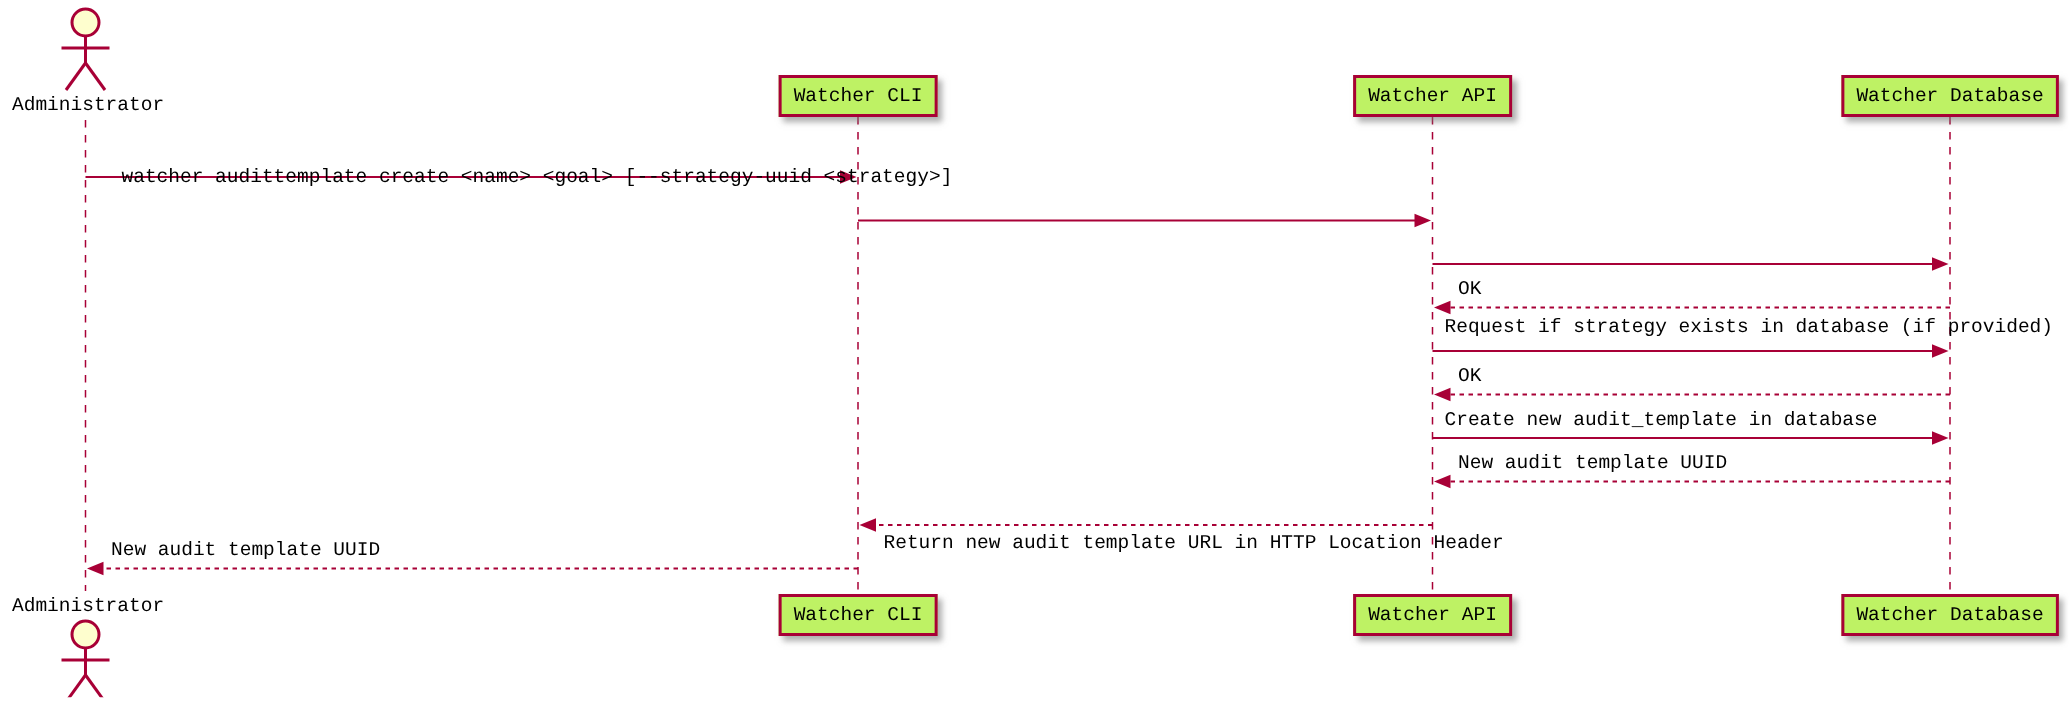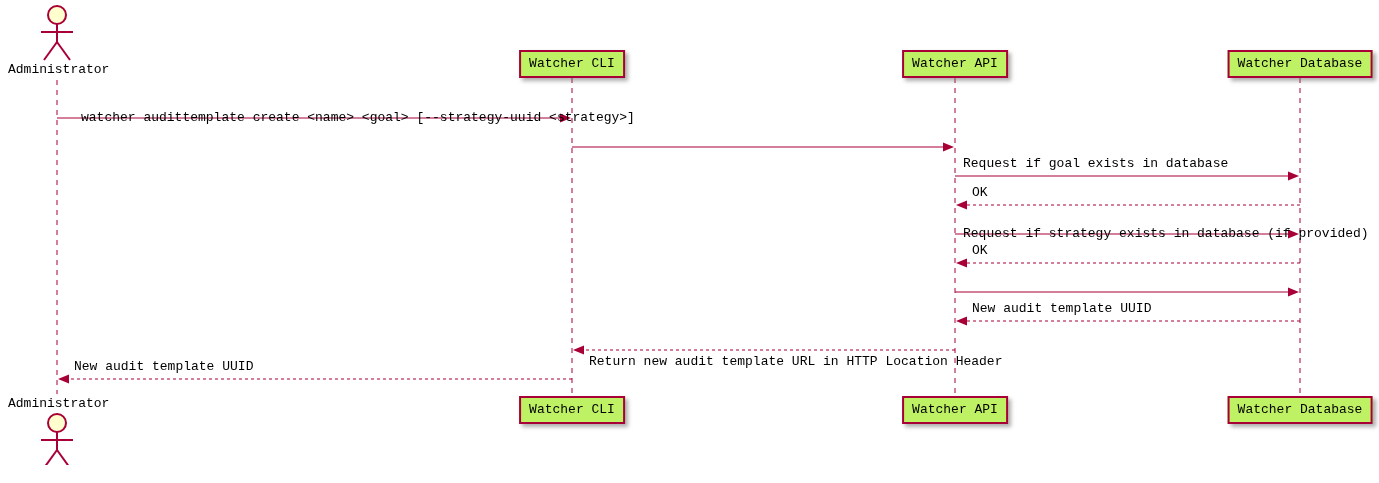--- a/index.html
+++ b/index.html
@@ -90,21 +90,21 @@
     <span>Watcher CLI</span>
   </div>
   <div class="participant bottom" style="left: 955px;">
     <span>Watcher API</span>
   </div>
   <div class="participant bottom" style="left: 1300px;">
     <span>Watcher Database</span>
   </div>
 
   <div class="msg-label" style="left: 65px; top: 110px; margin-left: 16px;">watcher audittemplate create &lt;name&gt; &lt;goal&gt; [--strategy-uuid &lt;strategy&gt;]</div>
-  <div class="msg-label" style="left: 963px; top: 156px;">Request if goal exists in database</div>
   <div class="msg-label" style="left: 972px; top: 185px;">OK</div>
-  <div class="msg-label" style="left: 963px; top: 226px;">Request if strategy exists in database (if provided)</div>
+  <div class="msg-label" style="left: 963px; top: 210px;">Request if strategy exists in database (if provided)</div>
   <div class="msg-label" style="left: 972px; top: 243px;">OK</div>
+  <div class="msg-label" style="left: 963px; top: 272px;">Create new audit_template in database</div>
   <div class="msg-label" style="left: 972px; top: 301px;">New audit template UUID</div>
   <div class="msg-label" style="left: 589px; top: 330px; margin-top: 24px;">Return new audit template URL in HTTP Location Header</div>
   <div class="msg-label" style="left: 74px; top: 359px;">New audit template UUID</div>
 
 </div>
 
 </body></html>

